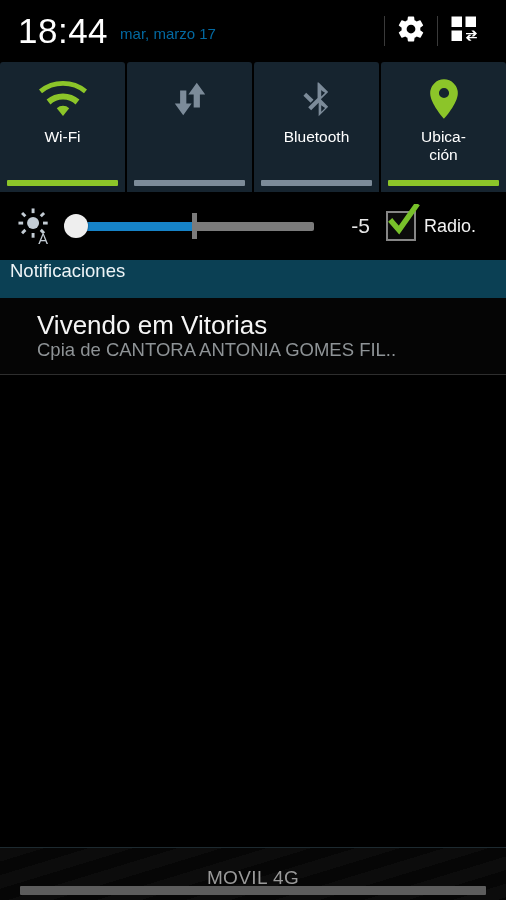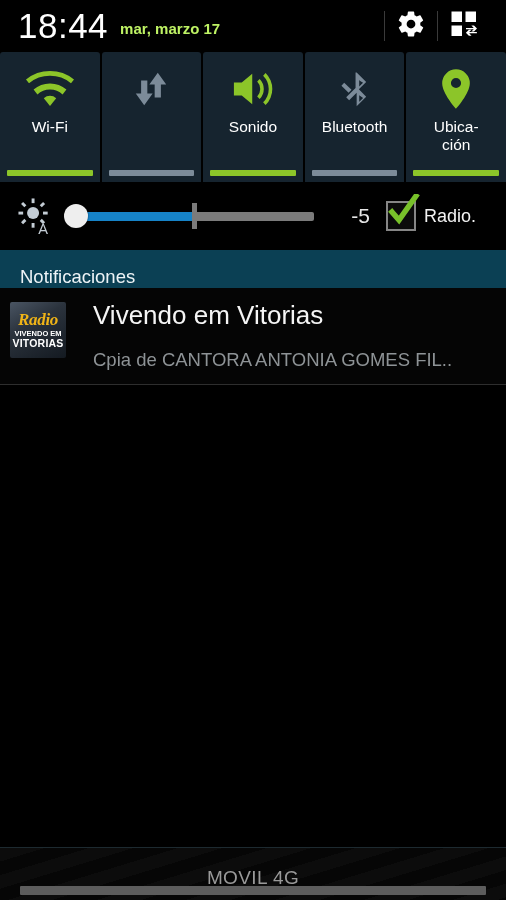--- a/index.html
+++ b/index.html
@@ -18,40 +18,40 @@
     position: relative;
     width: 506px;
     height: 900px;
     background: #000000;
     display: flex;
     flex-direction: column;
   }
 
   
   .header {
-    height: 52px;
+    height: 62px;
     background: #000000;
     display: flex;
     align-items: center;
     padding: 0 8px 0 18px;
     flex: 0 0 auto;
     position: relative;
   }
   .clock {
     color: #ffffff;
     font-size: 35px;
     font-weight: 300;
     letter-spacing: 0.5px;
     line-height: 1;
     margin-top: -2px;
   }
   .datetext {
-    color: #bef264;
+    color: #0369a1;
     font-size: 15px;
-    font-weight: 700;
+    font-weight: 400;
     margin-left: 12px;
     margin-top: 4px;
   }
   .header-right {
     margin-left: auto;
     display: flex;
     align-items: center;
     height: 100%;
   }
   .hdr-sep {
@@ -207,22 +207,22 @@
     font-size: 18px;
     margin-left: 8px;
     white-space: nowrap;
   }
 
   
   .notif-header {
     height: 38px;
     background: #0b4054;
     display: flex;
-    align-items: flex-end;
-    padding-left: 20px;
+    align-items: flex-start;
+    padding-left: 10px;
     flex: 0 0 auto;
   }
   .notif-header-text {
     color: #eef4f7;
     font-size: 18.5px;
     font-weight: 400;
   }
 
   
   .notif-list {
@@ -285,21 +285,21 @@
     font-weight: 400;
     line-height: 26px;
     white-space: nowrap;
     overflow: hidden;
   }
   .notif-sub {
     color: #8e9396;
     font-size: 18.5px;
     font-weight: 400;
     line-height: 24px;
-    margin-top: 20px;
+    margin-top: 0;
     white-space: nowrap;
     overflow: hidden;
   }
 
   
   .bottom-bar {
     height: 52px;
     flex: 0 0 auto;
     background:
       repeating-linear-gradient(
@@ -379,31 +379,20 @@
     <div class="tile">
       <div class="tile-icon">
         <svg width="46" height="44" viewBox="0 0 24 24">
           <path fill="#7c8b99" d="M15.7 3.2l4.6 6.3h-2.9v7.2h-3.4V9.5h-2.9z"></path>
           <path fill="#7c8b99" d="M8.3 20.8l-4.6-6.3h2.9V7.3h3.4v7.2h2.9z"></path>
         </svg>
       </div>
       <div class="tile-bar off"></div>
     </div>
 
-    <div class="tile">
-      <div class="tile-icon">
-        <svg width="52" height="42" viewBox="0 0 24 22">
-          <path fill="#8cc529" d="M2 7.6h4.1L11.6 3v16L6.1 14.4H2z"></path>
-          <path fill="#8cc529" d="M14.2 7.1a5.6 5.6 0 0 1 0 7.8l1.3 1.4a7.6 7.6 0 0 0 0-10.6z"></path>
-          <path fill="#8cc529" d="M17.3 4a9.8 9.8 0 0 1 0 14l1.3 1.4a11.8 11.8 0 0 0 0-16.8z"></path>
-        </svg>
-      </div>
-      <div class="tile-label">Sonido</div>
-      <div class="tile-bar on"></div>
-    </div>
 
     <div class="tile">
       <div class="tile-icon">
         <svg width="34" height="44" viewBox="0 0 18 24">
           <path fill="#7c8b99" d="M9.9 1l5.2 5.2-4 4 4 4L9.9 19.4V12l-4.1 4.1-1.6-1.6 5.1-5.1V1zm1.9 4.6l-.5-.5v3.6l2.1-2.1zm-.5 7.8v3.6l.5-.5 1.6-1.6z" transform="translate(0,2)"></path>
           <path fill="#7c8b99" d="M3.1 6.6L1.6 8.2 5.5 12l1.6-1.6z" transform="translate(0,2)"></path>
         </svg>
       </div>
       <div class="tile-label">Bluetooth</div>
       <div class="tile-bar off"></div>
@@ -460,25 +449,20 @@
       <div class="auto-label">Radio.</div>
     </div>
   </div>
 
   <div class="notif-header">
     <span class="notif-header-text">Notificaciones</span>
   </div>
 
   <div class="notif-list">
     <div class="notif-row">
-      <div class="app-icon">
-        <div class="l1">Radio</div>
-        <div class="l2">VIVENDO EM</div>
-        <div class="l3">VITORIAS</div>
-      </div>
       <div class="notif-text">
         <div class="notif-title">Vivendo em Vitorias</div>
         <div class="notif-sub">Cpia de CANTORA ANTONIA GOMES  FIL..</div>
       </div>
     </div>
   </div>
 
   <div class="bottom-bar">
     <div class="carrier">MOVIL 4G</div>
     <div class="handle"></div>

